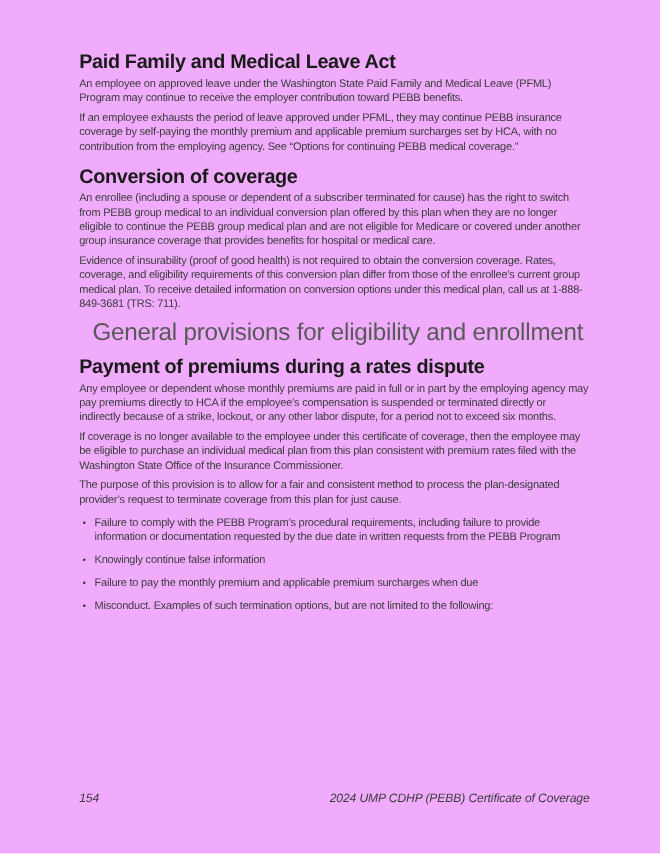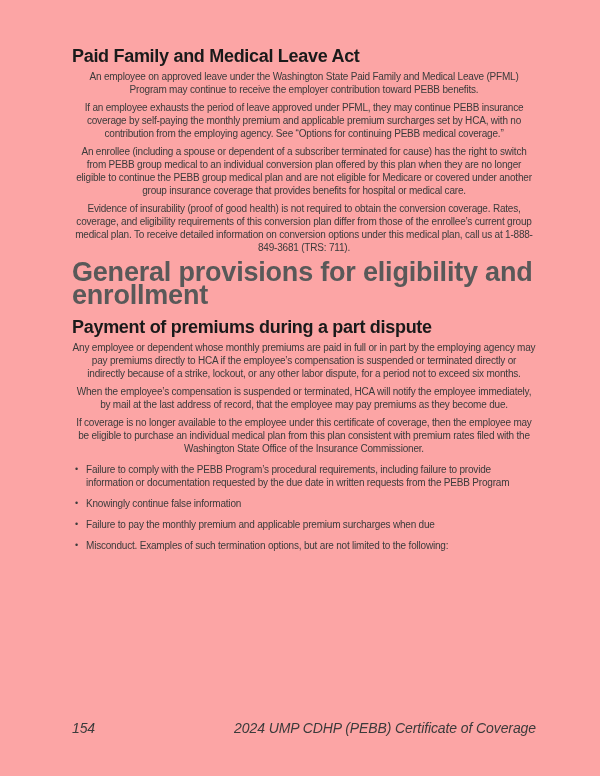--- a/index.html
+++ b/index.html
@@ -27,34 +27,33 @@
     line-height: 20px;
     font-weight: 700;
     color: var(--heading-color, #1a1a1a);
     letter-spacing: -0.3px;
     margin: 10px 0 4px 0;
   }
   .heading:first-child {
     margin-top: 0;
   }
   .light-heading {
-    font-size: 27px;
+    font-size: 22px;
     line-height: 23px;
-    font-weight: 700;
+    font-weight: 400;
     color: var(--chapter-color, #595959);
     letter-spacing: -0.2px;
-    margin: 7px 0 3px 0;
+    margin: 7px 0 3px 12px;
   }
   .paragraph {
     font-size: 10px;
     line-height: 13px;
     color: var(--body-color, #3b3b3b);
     letter-spacing: -0.2px;
     margin: 0 0 5px 0;
-    text-align: center;
   }
   .bullet {
     display: flex;
     align-items: flex-start;
     font-size: 10px;
     line-height: 13px;
     color: var(--body-color, #3b3b3b);
     letter-spacing: -0.2px;
     margin: 8px 0 0 0;
     padding-left: 3px;
@@ -68,42 +67,43 @@
     flex: 1 1 auto;
   }
   .footer {
     position: absolute;
     top: 720px;
     left: 72px;
     right: 64px;
     display: flex;
     justify-content: space-between;
     align-items: baseline;
-    font-size: 14px;
+    font-size: 11px;
     font-style: italic;
     color: var(--body-color, #3b3b3b);
     letter-spacing: -0.1px;
     gap: 36px;
   }
 </style>
 </head>
 <body>
 
-<div class="page" style="background: #fca5a5;">
+<div class="page" style="background: #f0abfc;">
   <div class="content">
       <div class="heading">Paid Family and Medical Leave Act</div>
       <div class="paragraph">An employee on approved leave under the Washington State Paid Family and Medical Leave (PFML) Program may continue to receive the employer contribution toward PEBB benefits.</div>
       <div class="paragraph">If an employee exhausts the period of leave approved under PFML, they may continue PEBB insurance coverage by self-paying the monthly premium and applicable premium surcharges set by HCA, with no contribution from the employing agency. See “Options for continuing PEBB medical coverage.”</div>
+      <div class="heading">Conversion of coverage</div>
       <div class="paragraph">An enrollee (including a spouse or dependent of a subscriber terminated for cause) has the right to switch from PEBB group medical to an individual conversion plan offered by this plan when they are no longer eligible to continue the PEBB group medical plan and are not eligible for Medicare or covered under another group insurance coverage that provides benefits for hospital or medical care.</div>
       <div class="paragraph">Evidence of insurability (proof of good health) is not required to obtain the conversion coverage. Rates, coverage, and eligibility requirements of this conversion plan differ from those of the enrollee’s current group medical plan. To receive detailed information on conversion options under this medical plan, call us at 1-888-849-3681 (TRS: 711).</div>
       <div class="light-heading">General provisions for eligibility and enrollment</div>
-      <div class="heading">Payment of premiums during a part dispute</div>
+      <div class="heading">Payment of premiums during a rates dispute</div>
       <div class="paragraph">Any employee or dependent whose monthly premiums are paid in full or in part by the employing agency may pay premiums directly to HCA if the employee’s compensation is suspended or terminated directly or indirectly because of a strike, lockout, or any other labor dispute, for a period not to exceed six months.</div>
-      <div class="paragraph">When the employee’s compensation is suspended or terminated, HCA will notify the employee immediately, by mail at the last address of record, that the employee may pay premiums as they become due.</div>
       <div class="paragraph">If coverage is no longer available to the employee under this certificate of coverage, then the employee may be eligible to purchase an individual medical plan from this plan consistent with premium rates filed with the Washington State Office of the Insurance Commissioner.</div>
+      <div class="paragraph">The purpose of this provision is to allow for a fair and consistent method to process the plan-designated provider’s request to terminate coverage from this plan for just cause.</div>
       <div class="bullet">
         <span class="bullet-marker">•</span>
         <span class="bullet-text">Failure to comply with the PEBB Program’s procedural requirements, including failure to provide information or documentation requested by the due date in written requests from the PEBB Program</span>
       </div>
       <div class="bullet">
         <span class="bullet-marker">•</span>
         <span class="bullet-text">Knowingly continue false information</span>
       </div>
       <div class="bullet">
         <span class="bullet-marker">•</span>

